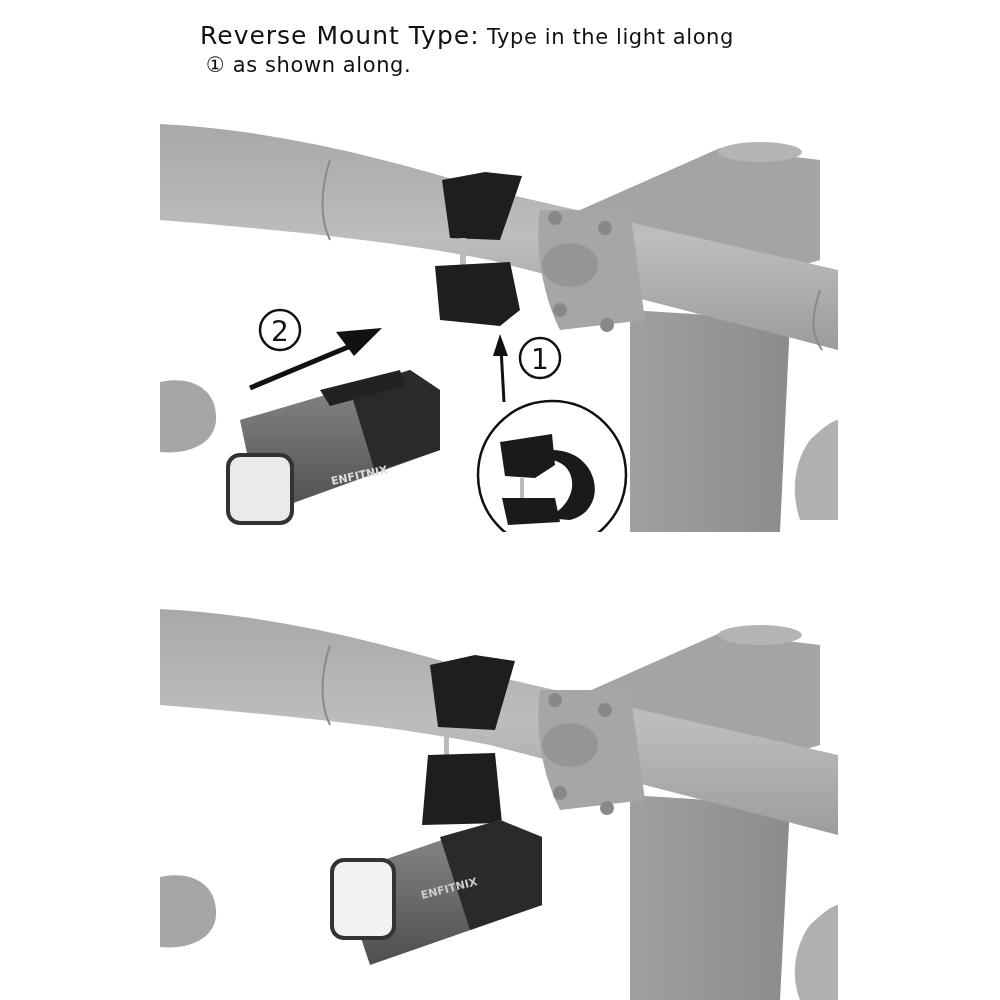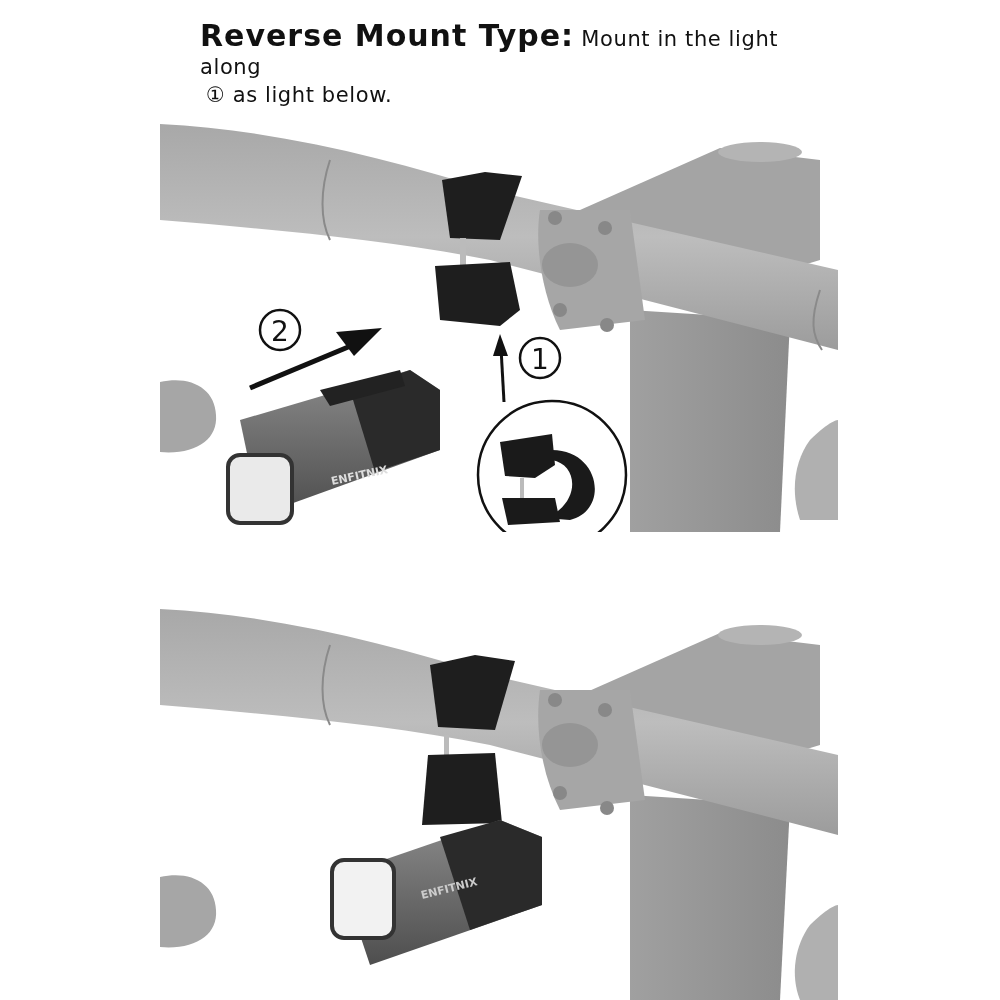--- a/index.html
+++ b/index.html
@@ -1,31 +1,31 @@
 <!DOCTYPE html>
 <html><head>
 <meta charset="utf-8">
 <style>
   html, body { margin: 0; padding: 0; background: #ffffff; }
   body { width: 1000px; height: 1000px; position: relative; overflow: hidden; font-family: "DejaVu Sans", sans-serif; }
   .caption { position: absolute; left: 200px; top: 22px; width: 640px; color: #111; font-size: 21px; line-height: 28px; letter-spacing: 0.6px; }
-  .caption .lead { font-weight: bold; font-size: 30px; letter-spacing: 1px; }
+  .caption .lead { font-weight: normal; font-size: 25px; letter-spacing: 1px; }
   .panel { position: absolute; left: 160px; width: 678px; overflow: hidden; }
   .panel svg { display: block; }
   .step-label { font-family: "DejaVu Sans", sans-serif; }
 </style>
 </head>
 <body>
 
 <div class="caption">
   <div>
     <span class="lead">Reverse Mount Type:</span>
-    <span>Mount in the light along</span>
+    <span>Type in the light along</span>
   </div>
-  <div style="padding-left:6px">① as light below.</div>
+  <div style="padding-left:6px">① as shown along.</div>
 </div>
 
 <div class="panel" style="top:120px;height:412px;">
   <svg width="678" height="412" viewBox="0 0 678 412">
     <defs>
       <linearGradient id="barG" x1="0" y1="0" x2="0" y2="1">
         <stop offset="0" stop-color="#a8a8a8"></stop>
         <stop offset="0.5" stop-color="#bdbdbd"></stop>
         <stop offset="1" stop-color="#9c9c9c"></stop>
       </linearGradient>

